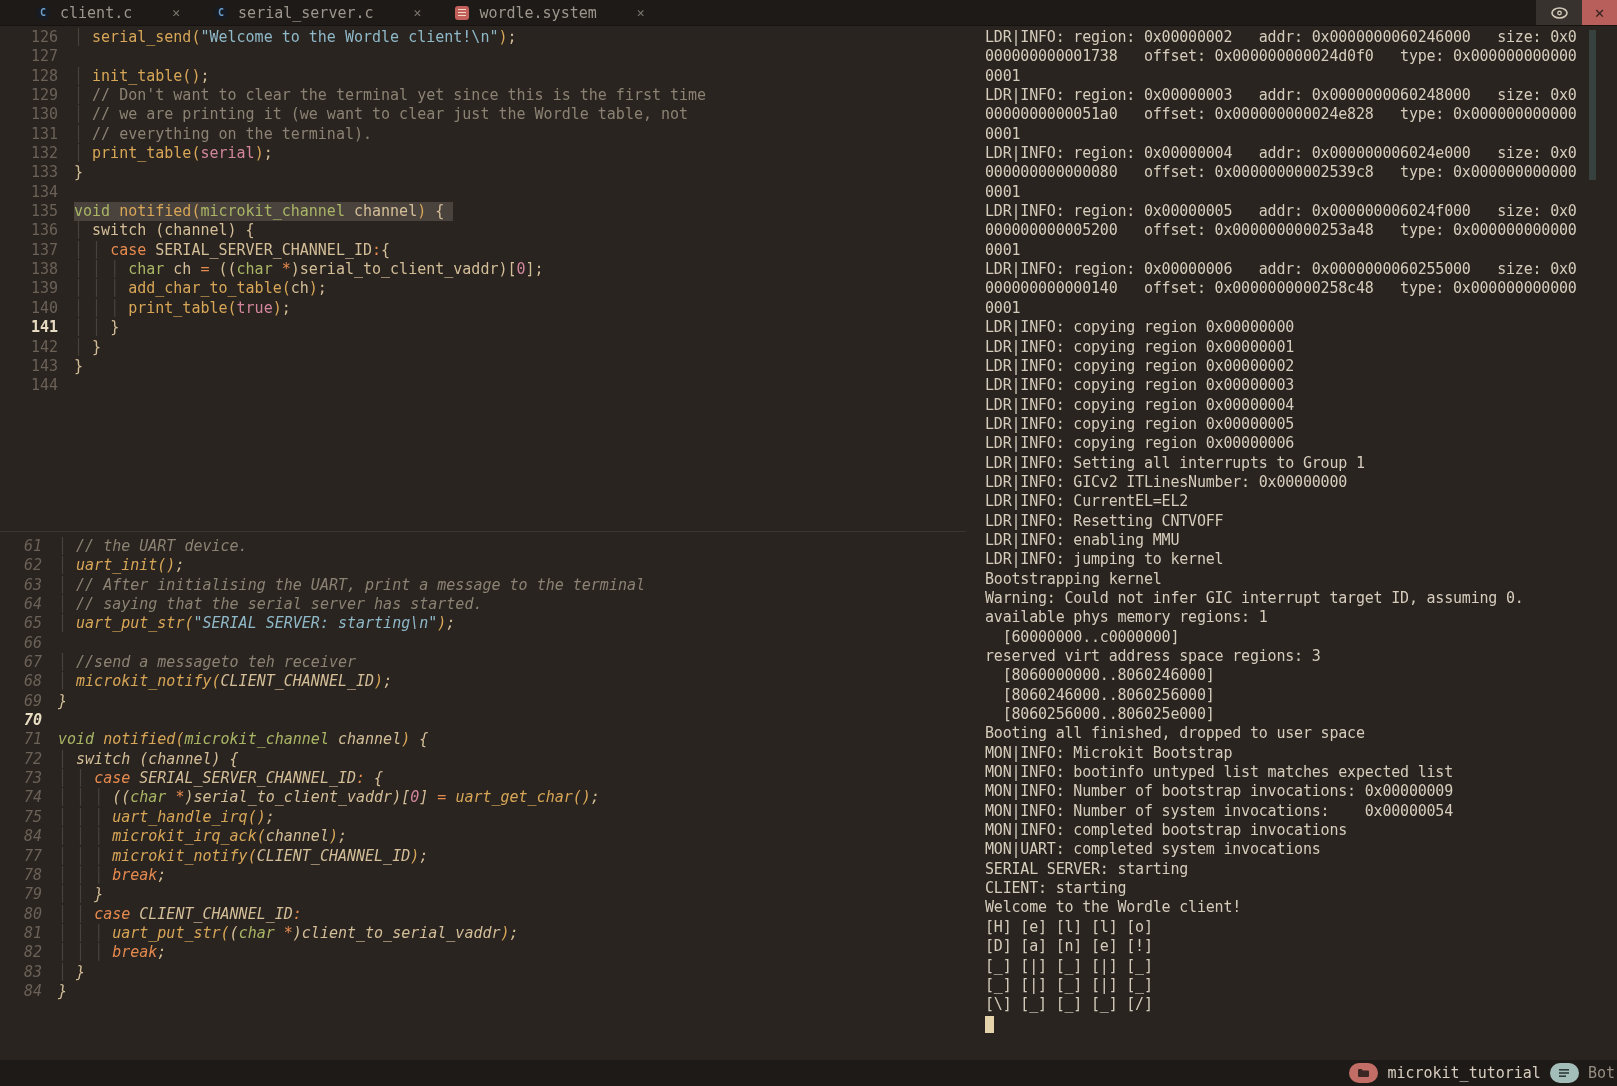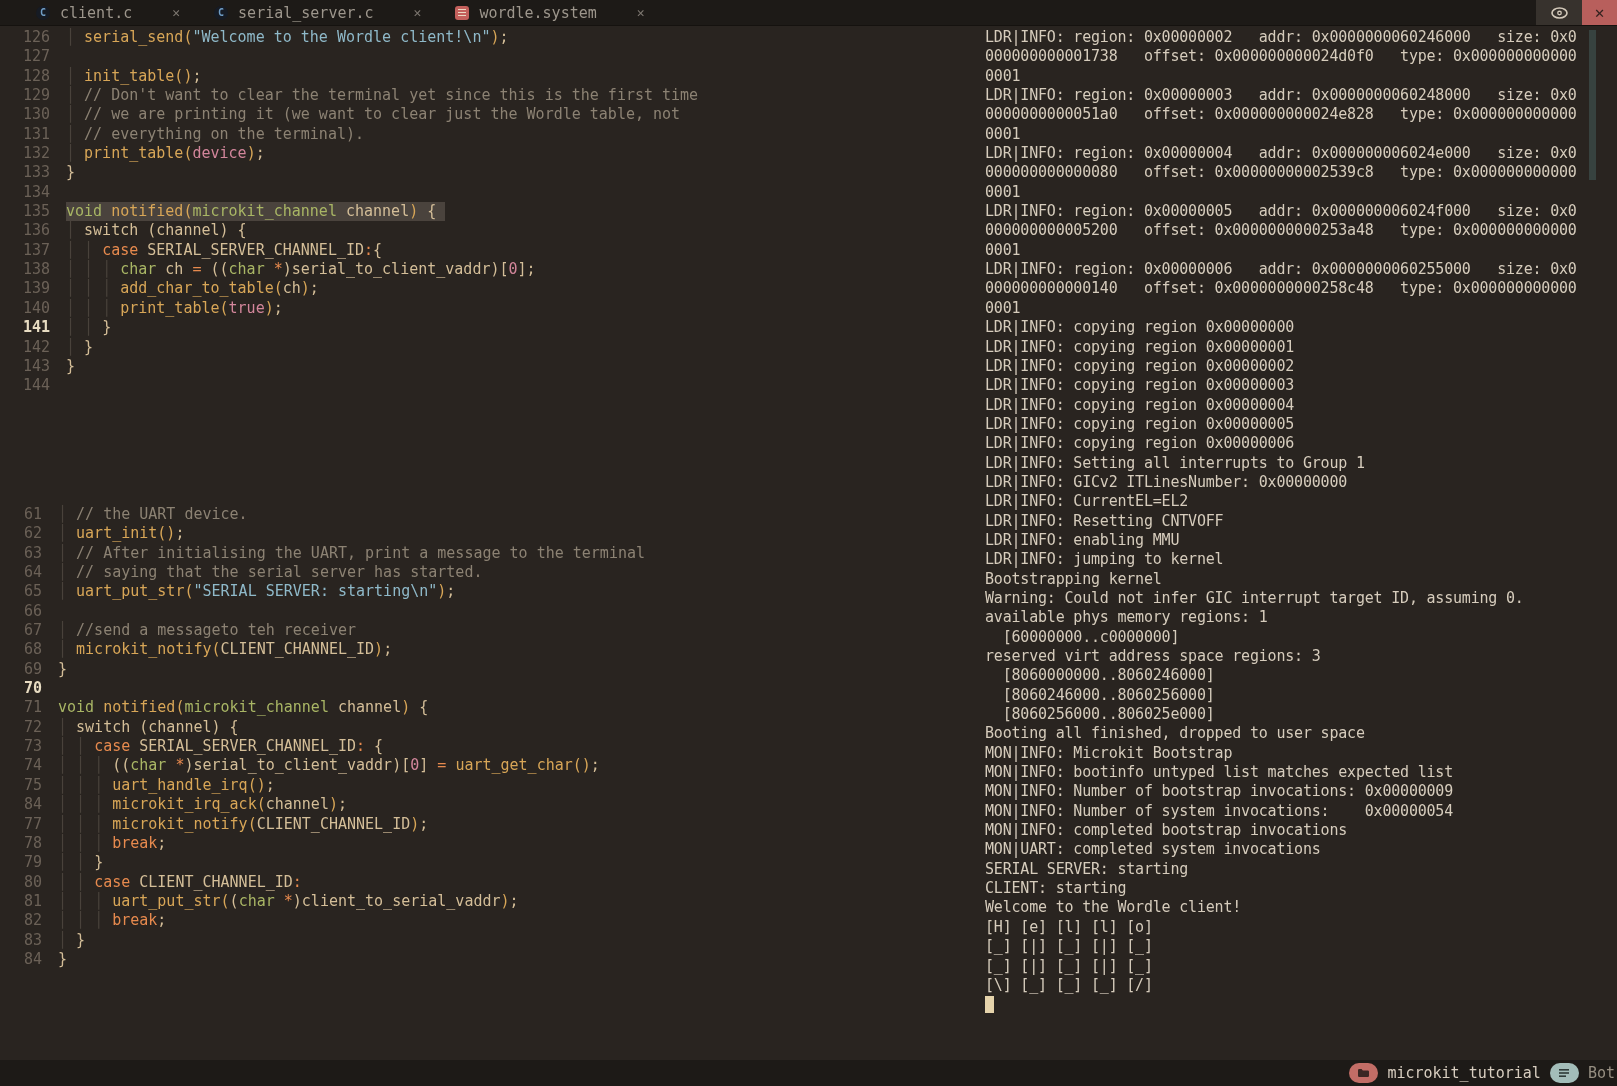--- a/index.html
+++ b/index.html
@@ -25,22 +25,22 @@
   .tab .ticon.sys i{display:block;width:8px;height:8px;
        background:repeating-linear-gradient(#ecd7c2 0 1px,transparent 1px 3px);}
   .tab .x{margin-left:30px;color:#7d7770;font-size:13px;}
   .win-controls{margin-left:auto;display:flex;align-items:stretch;}
   .eye-btn{width:46px;background:#37322d;border:none;display:flex;align-items:center;
        justify-content:center;cursor:pointer;}
   .close-btn{width:35px;background:#b85f5c;border:none;color:#33221f;font-size:16px;
        font-family:inherit;cursor:pointer;display:flex;align-items:center;justify-content:center;}
   
   .pane{position:absolute;background:var(--bg);overflow:hidden;font-size:15px;line-height:var(--lh);}
-  #pane-top{left:8px;top:26px;width:985px;height:505px;padding-top:2px;}
-  #pane-bottom{left:0;top:500px;width:985px;height:528px;padding-top:5px;}
+  #pane-top{left:16px;top:26px;width:985px;height:505px;padding-top:2px;}
+  #pane-bottom{left:0;top:532px;width:985px;height:528px;padding-top:5px;font-style:italic;}
   .hdivider{position:absolute;left:0;top:531px;width:985px;height:1px;background:var(--divider);}
   .vdivider{position:absolute;left:985px;top:26px;width:1px;height:1034px;background:var(--divider);}
   .code-line{display:flex;white-space:pre;height:var(--lh);}
   .lnum{flex:0 0 42px;text-align:right;color:var(--lnum);user-select:none;}
   .lnum.cur{color:var(--lnum-cur);font-weight:bold;}
   .ltext{margin-left:16px;}
   .ltext.sel{background:var(--sel);}
   .tk-f{color:var(--fg);} .tk-fn{color:var(--fn);} .tk-s{color:var(--str);}
   .tk-k{color:var(--kw);} .tk-t{color:var(--type);} .tk-c{color:var(--const);}
   .tk-m{color:var(--com);margin-top:19px;} .tk-o{color:var(--op);} .tk-g{color:var(--guide);}
@@ -101,21 +101,21 @@
     </div>
   </div>
 
   <div class="pane" id="pane-top">
       <div class="code-line"><span class="lnum">126</span><span class="ltext"><span class="tk-g">│</span><span class="tk-f"> </span><span class="tk-fn">serial_send(</span><span class="tk-s">"Welcome to the Wordle client!\n"</span><span class="tk-fn">)</span><span class="tk-f">;</span></span></div>
       <div class="code-line"><span class="lnum">127</span><span class="ltext"></span></div>
       <div class="code-line"><span class="lnum">128</span><span class="ltext"><span class="tk-g">│</span><span class="tk-f"> </span><span class="tk-fn">init_table()</span><span class="tk-f">;</span></span></div>
       <div class="code-line"><span class="lnum">129</span><span class="ltext"><span class="tk-g">│</span><span class="tk-f"> </span><span class="tk-m">// Don't want to clear the terminal yet since this is the first time</span></span></div>
       <div class="code-line"><span class="lnum">130</span><span class="ltext"><span class="tk-g">│</span><span class="tk-f"> </span><span class="tk-m">// we are printing it (we want to clear just the Wordle table, not</span></span></div>
       <div class="code-line"><span class="lnum">131</span><span class="ltext"><span class="tk-g">│</span><span class="tk-f"> </span><span class="tk-m">// everything on the terminal).</span></span></div>
-      <div class="code-line"><span class="lnum">132</span><span class="ltext"><span class="tk-g">│</span><span class="tk-f"> </span><span class="tk-fn">print_table(</span><span class="tk-c">device</span><span class="tk-fn">)</span><span class="tk-f">;</span></span></div>
+      <div class="code-line"><span class="lnum">132</span><span class="ltext"><span class="tk-g">│</span><span class="tk-f"> </span><span class="tk-fn">print_table(</span><span class="tk-c">serial</span><span class="tk-fn">)</span><span class="tk-f">;</span></span></div>
       <div class="code-line"><span class="lnum">133</span><span class="ltext"><span class="tk-f">}</span></span></div>
       <div class="code-line"><span class="lnum">134</span><span class="ltext"></span></div>
       <div class="code-line"><span class="lnum">135</span><span class="ltext sel"><span class="tk-t">void</span><span class="tk-f"> </span><span class="tk-fn">notified(</span><span class="tk-t">microkit_channel</span><span class="tk-f"> channel</span><span class="tk-fn">)</span><span class="tk-f"> { </span></span></div>
       <div class="code-line"><span class="lnum">136</span><span class="ltext"><span class="tk-g">│</span><span class="tk-f"> switch (channel) {</span></span></div>
       <div class="code-line"><span class="lnum">137</span><span class="ltext"><span class="tk-g">│</span><span class="tk-f"> </span><span class="tk-g">│</span><span class="tk-f"> </span><span class="tk-k">case</span><span class="tk-f"> SERIAL_SERVER_CHANNEL_ID</span><span class="tk-o">:</span><span class="tk-f">{</span></span></div>
       <div class="code-line"><span class="lnum">138</span><span class="ltext"><span class="tk-g">│</span><span class="tk-f"> </span><span class="tk-g">│</span><span class="tk-f"> </span><span class="tk-g">│</span><span class="tk-f"> </span><span class="tk-t">char</span><span class="tk-f"> ch </span><span class="tk-o">=</span><span class="tk-f"> ((</span><span class="tk-t">char</span><span class="tk-f"> </span><span class="tk-o">*</span><span class="tk-f">)serial_to_client_vaddr)[</span><span class="tk-c">0</span><span class="tk-f">];</span></span></div>
       <div class="code-line"><span class="lnum">139</span><span class="ltext"><span class="tk-g">│</span><span class="tk-f"> </span><span class="tk-g">│</span><span class="tk-f"> </span><span class="tk-g">│</span><span class="tk-f"> </span><span class="tk-fn">add_char_to_table(</span><span class="tk-f">ch</span><span class="tk-fn">)</span><span class="tk-f">;</span></span></div>
       <div class="code-line"><span class="lnum">140</span><span class="ltext"><span class="tk-g">│</span><span class="tk-f"> </span><span class="tk-g">│</span><span class="tk-f"> </span><span class="tk-g">│</span><span class="tk-f"> </span><span class="tk-fn">print_table(</span><span class="tk-c">true</span><span class="tk-fn">)</span><span class="tk-f">;</span></span></div>
       <div class="code-line"><span class="lnum cur">141</span><span class="ltext"><span class="tk-g">│</span><span class="tk-f"> </span><span class="tk-g">│</span><span class="tk-f"> </span><span class="tk-f">}</span></span></div>
       <div class="code-line"><span class="lnum">142</span><span class="ltext"><span class="tk-g">│</span><span class="tk-f"> </span><span class="tk-f">}</span></span></div>
@@ -193,20 +193,21 @@
         <div class="term-line">MON|INFO: Microkit Bootstrap</div>
         <div class="term-line">MON|INFO: bootinfo untyped list matches expected list</div>
         <div class="term-line">MON|INFO: Number of bootstrap invocations: 0x00000009</div>
         <div class="term-line">MON|INFO: Number of system invocations:    0x00000054</div>
         <div class="term-line">MON|INFO: completed bootstrap invocations</div>
         <div class="term-line">MON|UART: completed system invocations</div>
         <div class="term-line">SERIAL SERVER: starting</div>
         <div class="term-line">CLIENT: starting</div>
         <div class="term-line">Welcome to the Wordle client!</div>
         <div class="term-line">[H] [e] [l] [l] [o]</div>
+        <div class="term-line">[D] [a] [n] [e] [!]</div>
         <div class="term-line">[_] [|] [_] [|] [_]</div>
         <div class="term-line">[_] [|] [_] [|] [_]</div>
         <div class="term-line">[\] [_] [_] [_] [/]</div>
         <div class="term-line"><span class="cursor"></span></div>
       </div>
     <div class="term-scrollbar">
       <div class="thumb"></div>
     </div>
   </div>
 

